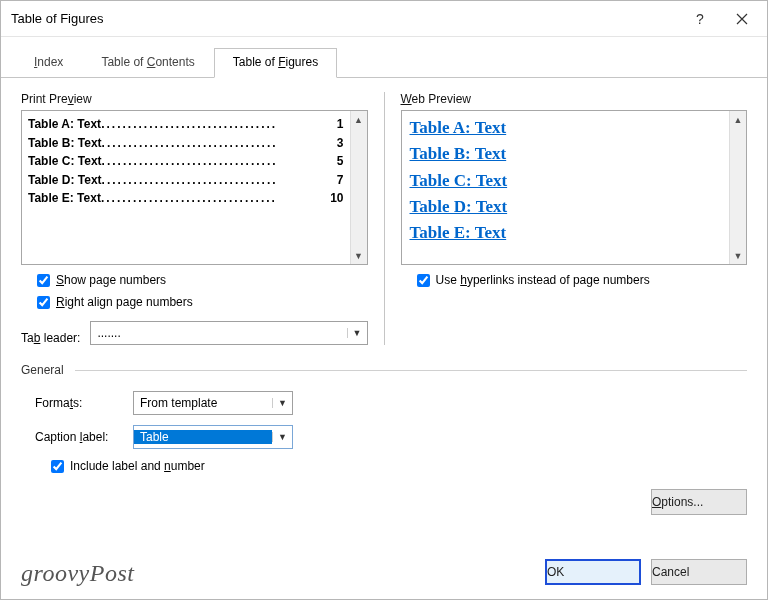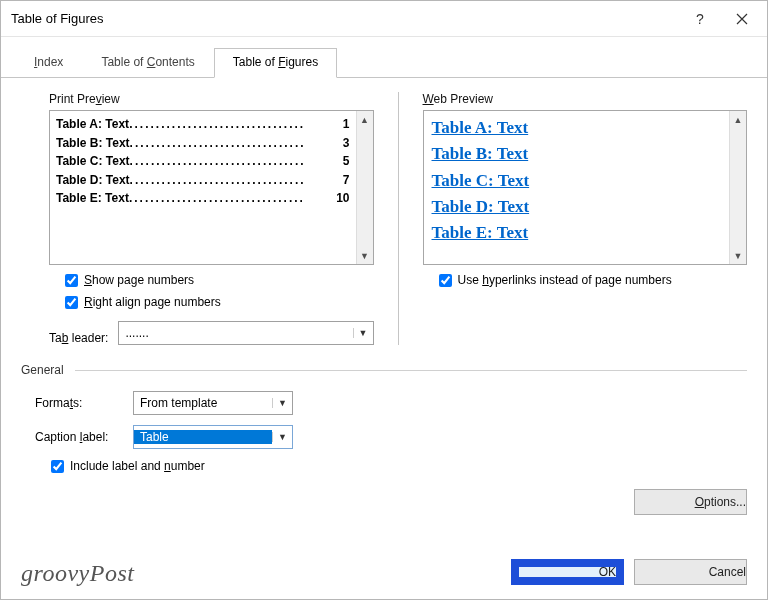--- a/index.html
+++ b/index.html
@@ -6,21 +6,21 @@
   body { margin: 0; background: #fff; }
   .window { width: 768px; height: 600px; border: 1px solid #b6b6b6; background: #fff; position: relative; display: flex; flex-direction: column; }
   .titlebar { height: 36px; background: #fff; border-bottom: 1px solid #e5e5e5; display: flex; align-items: center; padding: 0 4px 0 10px; }
   .titlebar .title { flex: 1; font-size: 13px; color: #000; }
   .titlebar .btn { width: 42px; height: 32px; display: flex; align-items: center; justify-content: center; color: #333; font-size: 14px; }
   .tabs { display: flex; padding: 10px 14px 0 14px; border-bottom: 1px solid #c5c5c5; }
   .tab { padding: 6px 18px 8px; color: #444; position: relative; top: 1px; border: 1px solid transparent; }
   .tab.active { border: 1px solid #c5c5c5; border-bottom: 1px solid #fff; background: #fff; color: #000; font-weight: 400; }
   .tab .u { text-decoration: underline; }
   .body { flex: 1; padding: 14px 20px 0 20px; display: flex; flex-direction: column; }
-  .row2 { display: flex; gap: 8px; margin-left: 28px; }
+  .row2 { display: flex; gap: 0; }
   .col { flex: 1; display: flex; flex-direction: column; }
   .group-label { font-size: 12px; color: #111; margin-bottom: 4px; }
   .group-label .u { text-decoration: underline; }
   .preview-box { border: 1px solid #a7a7a7; background: #fff; height: 155px; display: flex; }
   .preview-content { flex: 1; padding: 4px 6px; overflow: hidden; font-family: "Times New Roman", Georgia, serif; font-size: 17px; font-weight: bold; color: #000; line-height: 1.55; }
   .p-line { display: flex; white-space: nowrap; align-items: baseline; }
   .p-line .lbl { white-space: nowrap; }
   .p-line .dots { flex: 1; overflow: hidden; letter-spacing: 2px; }
   .p-line .pg { white-space: nowrap; }
   .weblink { color: #0066cc; text-decoration: underline; font-family: "Times New Roman", Georgia, serif; font-size: 17px; font-weight: bold; line-height: 1.55; display: block; }
@@ -40,22 +40,22 @@
   .combo.sel .txt { background:#0078d7; color:#fff; }
   .combo.sel { border-color:#7aa7d7; }
   .general { margin-top: 18px; }
   .general-label { font-size:12px; color:#333; margin-bottom:14px; position:relative; }
   .general-label::after { content:""; position:absolute; left:54px; right:0; top:50%; border-top:1px solid #d0d0d0; }
   .gen-body { padding-left: 14px; display:flex; flex-direction:column; gap:10px; }
   .gen-row { display:flex; align-items:center; gap:12px; }
   .gen-row .lbl { width:86px; }
   .buttons-row { display:flex; justify-content:flex-end; gap:10px; padding: 6px 0 0 0; }
   .buttons-row2 { display:flex; justify-content:flex-end; gap:10px; padding: 10px 20px 14px 0; }
-  .btn-std { width:113px; height:26px; border:1px solid #adadad; background:#e9e9e9; color:#222; display:flex; align-items:center; justify-content:flex-end; }
-  .btn-ok { border:8px solid #1d4ed8; background:#e5f1fb; }
+  .btn-std { width:96px; height:26px; border:1px solid #adadad; background:#e9e9e9; color:#222; display:flex; align-items:center; justify-content:flex-start; }
+  .btn-ok { border:2px solid #1d4ed8; background:#e5f1fb; }
   .watermark { position:absolute; left:20px; bottom:12px; font-family: Georgia, 'Times New Roman', serif; font-size:24px; color:#555; font-style:italic; letter-spacing:0.5px; }
   .u { text-decoration: underline; }
 </style>
 </head>
 <body>
 
 <div class="window">
   <div class="titlebar">
     <div class="title">Table of Figures</div>
     <div class="btn">?</div>

